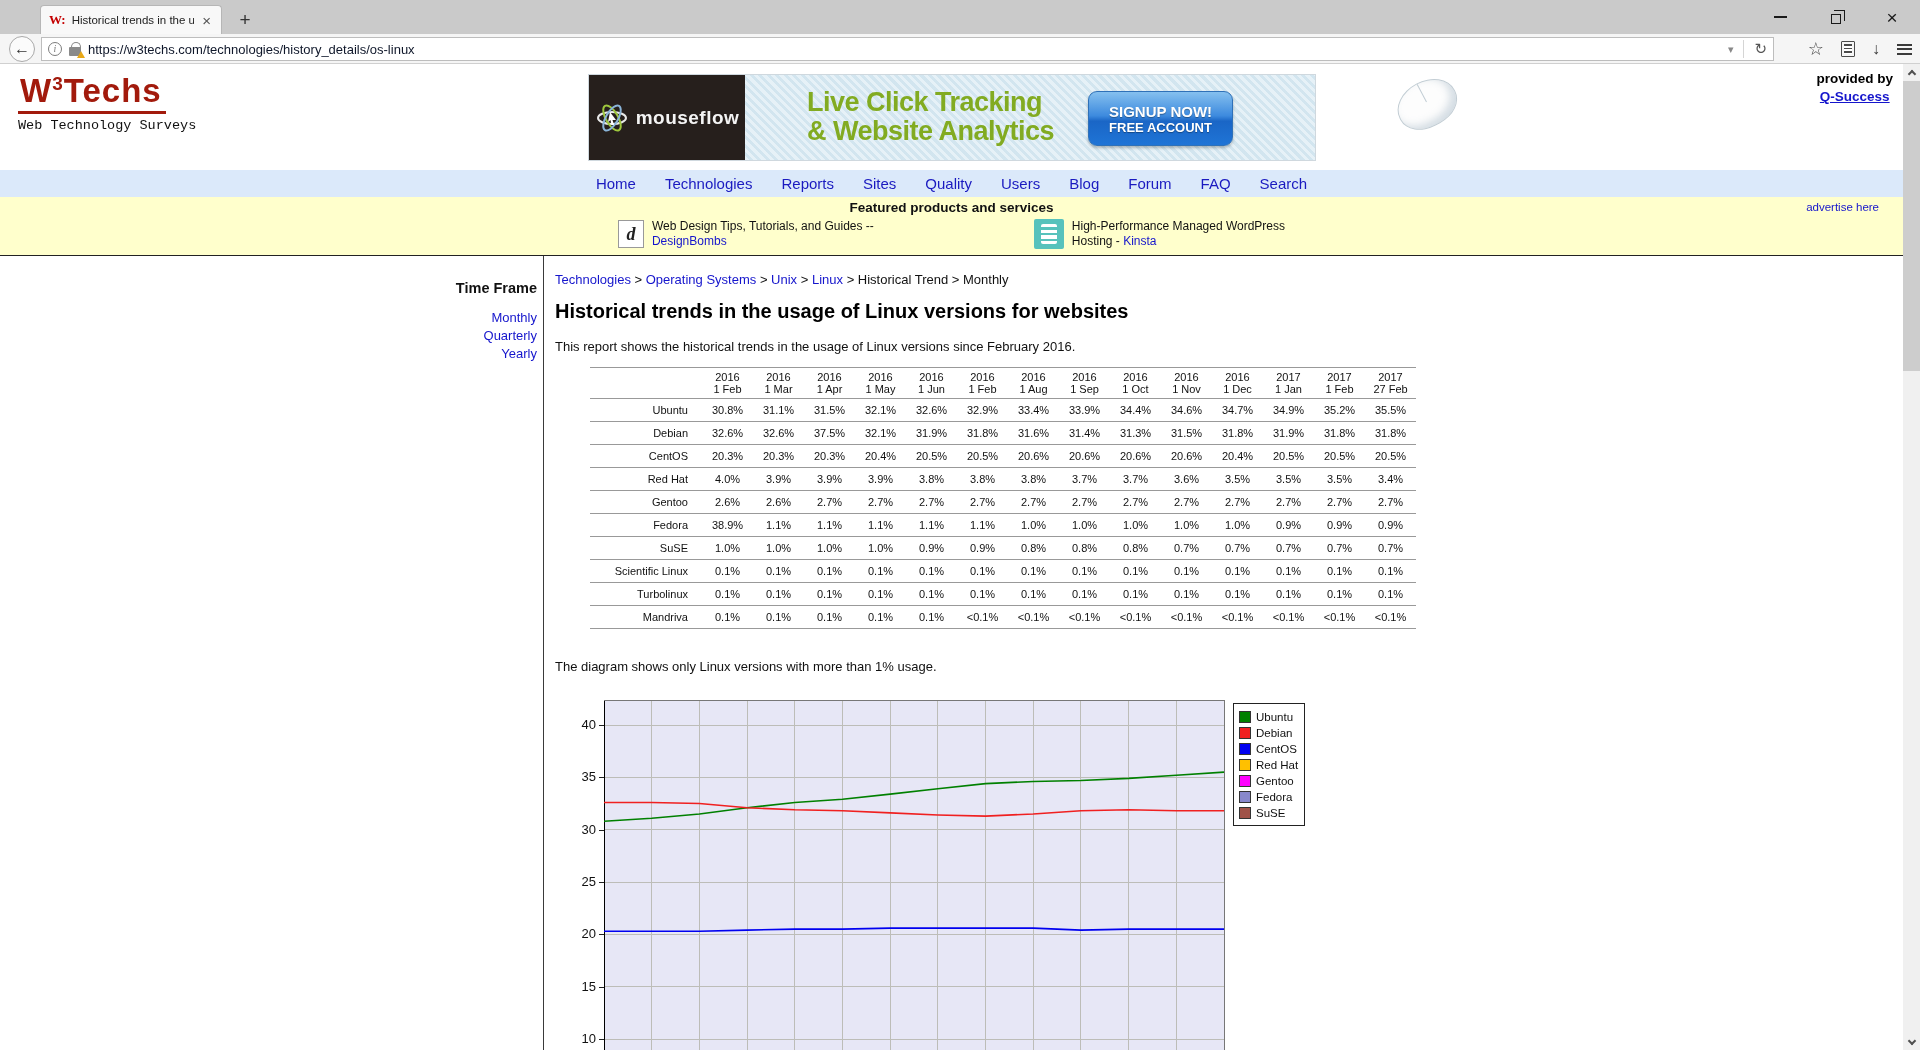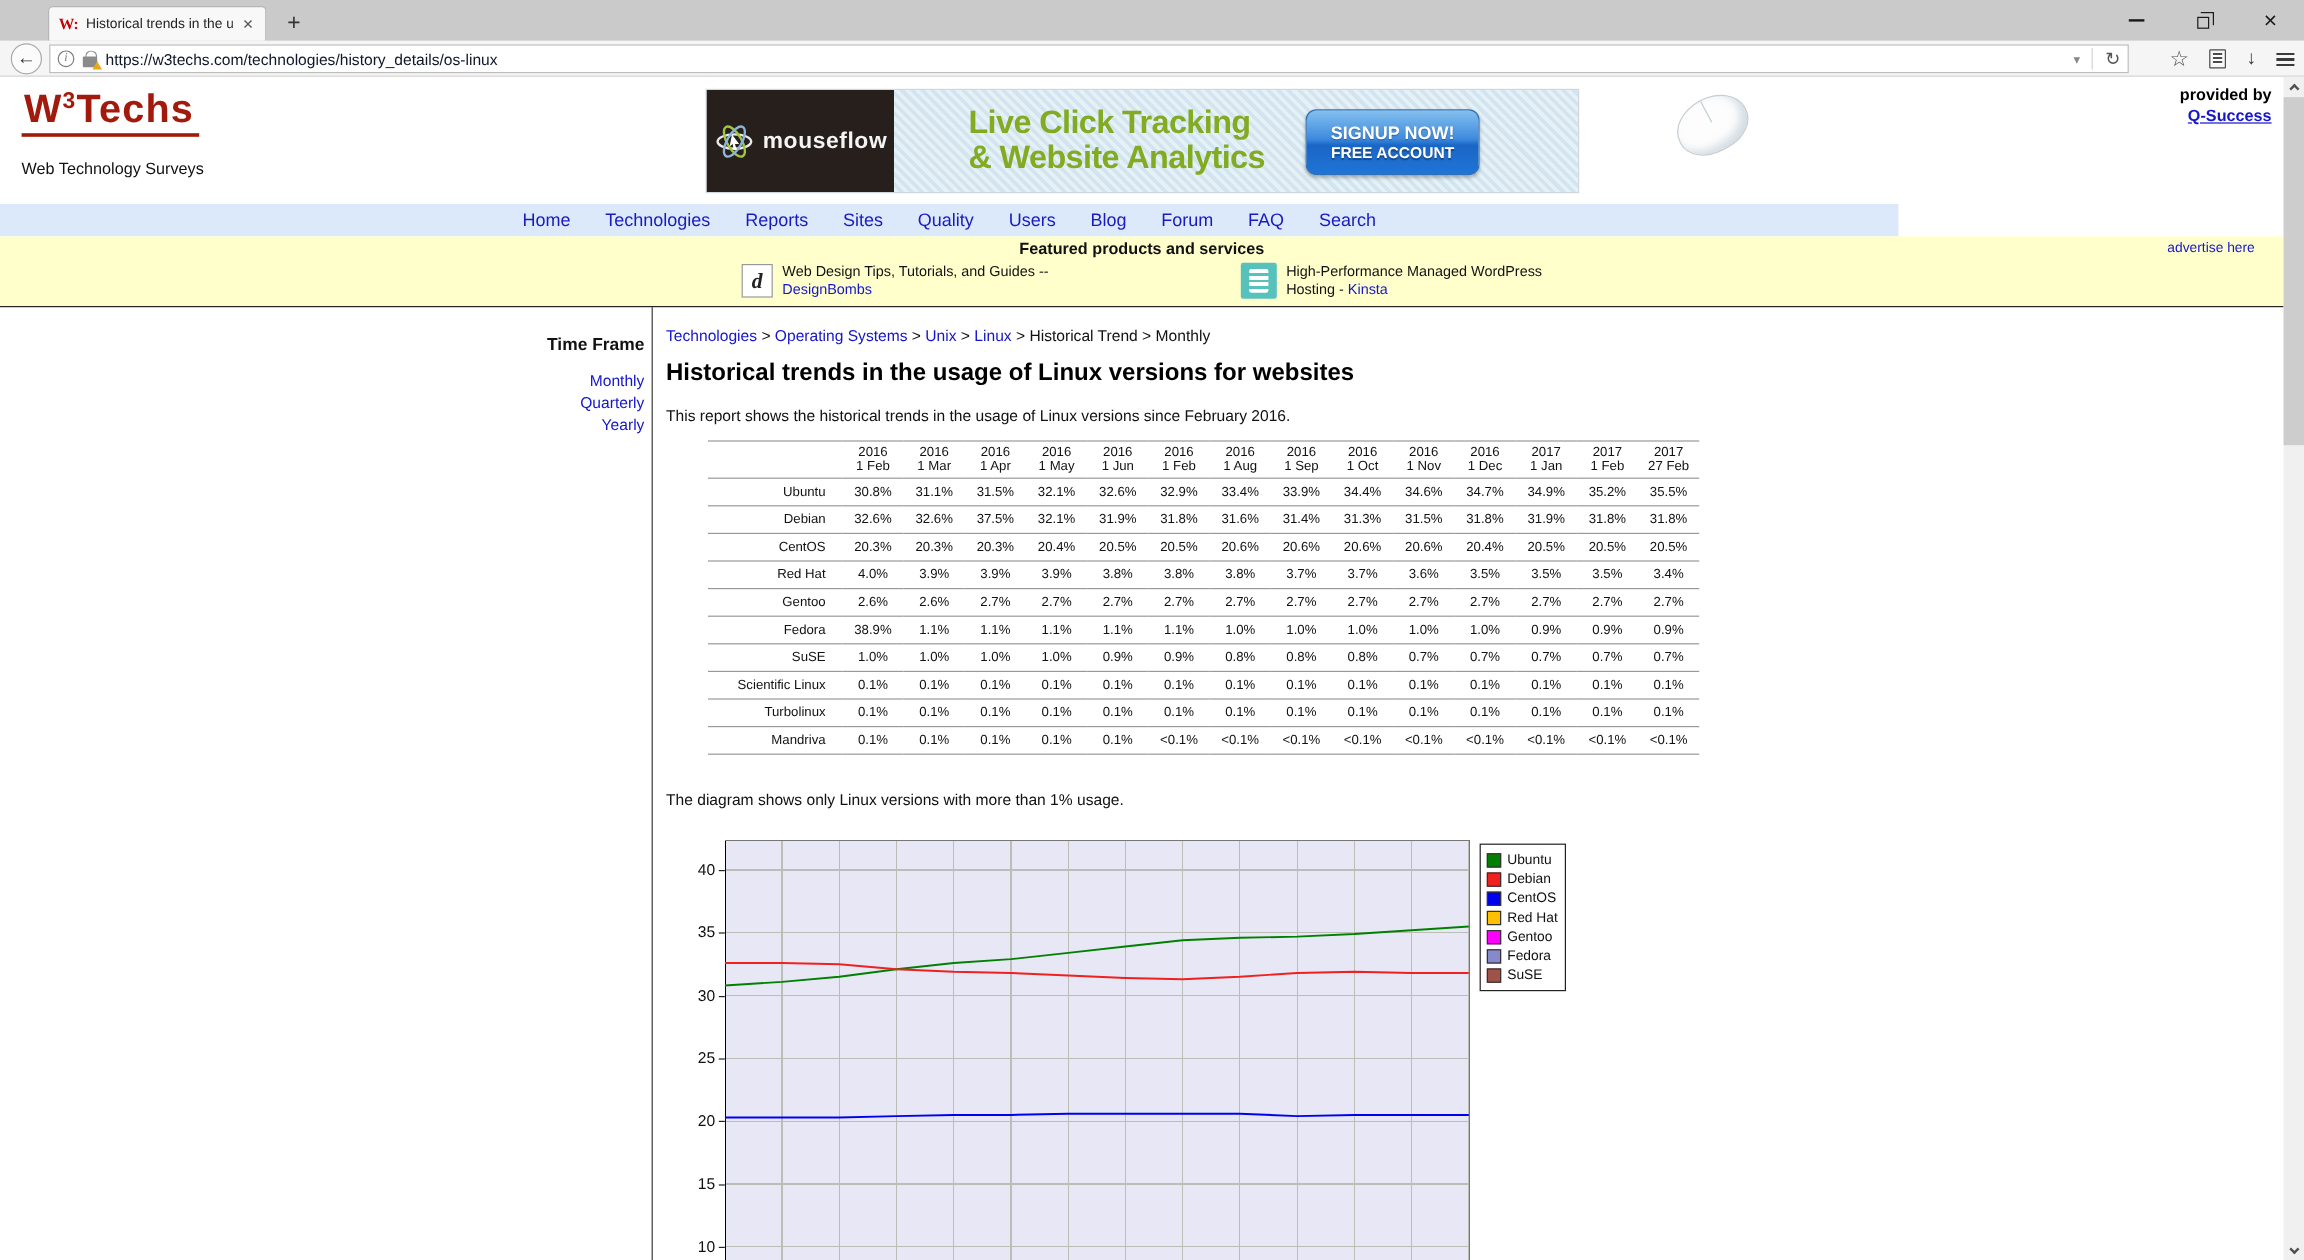--- a/index.html
+++ b/index.html
@@ -61,45 +61,45 @@
   .chevdn { width:6px; height:6px; border-left:2px solid #505050; border-top:2px solid #505050;
             transform:rotate(225deg); margin-bottom:3px; }
   .sbthumb { position:absolute; left:0; top:17px; width:17px; height:290px; background:#cdcdcd; }
 
   
   .siteheader { position:absolute; left:0; top:0; width:1903px; height:106px; }
   .logoblock { position:absolute; left:18px; top:8px; }
   .logo { font-size:33px; font-weight:bold; color:#a21a0c; border-bottom:3px solid #a21a0c;
           padding:0 4px 1px 2px; display:inline-block; letter-spacing:1px; }
   .logo sup { font-size:19px; }
-  .tagline { font-size:13.5px; color:#111; margin-top:19px; }
+  .tagline { font-size:13.5px; color:#111; margin-top:4px;font-family:Liberation Mono, monospace; }
 
   .ad { position:absolute; left:589px; top:11px; width:726px; height:85px; display:flex; box-shadow:0 0 0 1px #cfd8de; }
   .adleft { width:156px; height:85px; background:#261f1c; display:flex; align-items:center; justify-content:center; gap:7px; }
   .adbrand { color:#f4f4f4; font-size:19px; font-weight:bold; letter-spacing:.5px; }
   .adblue { position:relative; flex:1; background:#d9eaf3;
             background-image:repeating-linear-gradient(45deg, rgba(255,255,255,.35) 0 3px, rgba(190,215,228,.25) 3px 6px); }
   .adheadline { position:absolute; left:62px; top:13px; color:#82ab21; font-weight:bold; font-size:27px; line-height:29px;
                 font-family:"Liberation Sans", sans-serif; letter-spacing:-.5px; }
   .adbtn { position:absolute; left:343px; top:16px; width:145px; height:55px; border-radius:9px;
            background:linear-gradient(#85c0ef 0%, #3d8ade 45%, #1a66c6 55%, #1f74d6 100%);
            border:1px solid #2f71b8; box-shadow:0 2px 3px rgba(0,0,0,.25); color:#fff; text-align:center;
            display:flex; flex-direction:column; justify-content:center; }
   .adbtn .l1 { font-size:15px; font-weight:bold; text-shadow:0 1px 1px rgba(0,0,0,.35); }
   .adbtn .l2 { font-size:13px; font-weight:bold; text-shadow:0 1px 1px rgba(0,0,0,.35); }
   .admouse { position:absolute; left:651px; top:6px; width:62px; height:46px; background:#fdfdfd;
              border:1px solid #c2cdd4; border-radius:50% 50% 46% 46%; transform:rotate(-28deg);
              box-shadow:inset -4px -5px 8px rgba(160,180,195,.45); }
   .admouse:before { content:""; position:absolute; left:50%; top:0; width:1px; height:20px; background:#c2cdd4; }
 
-  .providedby { position:absolute; right:10px; top:7px; text-align:right; font-size:13.5px; font-weight:bold;margin-left:40px; }
+  .providedby { position:absolute; right:10px; top:7px; text-align:center; font-size:13.5px; font-weight:bold;margin-left:40px; }
   .providedby a { color:#1515cc; text-decoration:underline; display:inline-block; margin-top:3px; }
 
   
-  .nav { position:absolute; left:0; top:106px; width:1582px; height:27px; background:#dbe9fa;
+  .nav { position:absolute; left:0; top:106px; width:1903px; height:27px; background:#dbe9fa;
          display:flex; align-items:center; justify-content:center; gap:29px; }
   .navlink { color:#1a1ac0; font-size:15px; }
 
   
   .featured { position:absolute; left:0; top:133px; width:1903px; height:59px; background:#ffffcc; border-bottom:1px solid #222; }
   .feat-title { text-align:center; font-size:13.5px; font-weight:bold; padding-top:3px; color:#111; }
   .advertise { position:absolute; right:24px; top:4px; font-size:11.5px; color:#1515cc; }
   .feat-items { display:flex; justify-content:center; gap:160px; margin-top:4px; }
   .feat-item { display:flex; align-items:center; gap:8px; }
   .dbicon { width:26px; height:28px; background:#fff; border:1px solid #999; color:#222;

